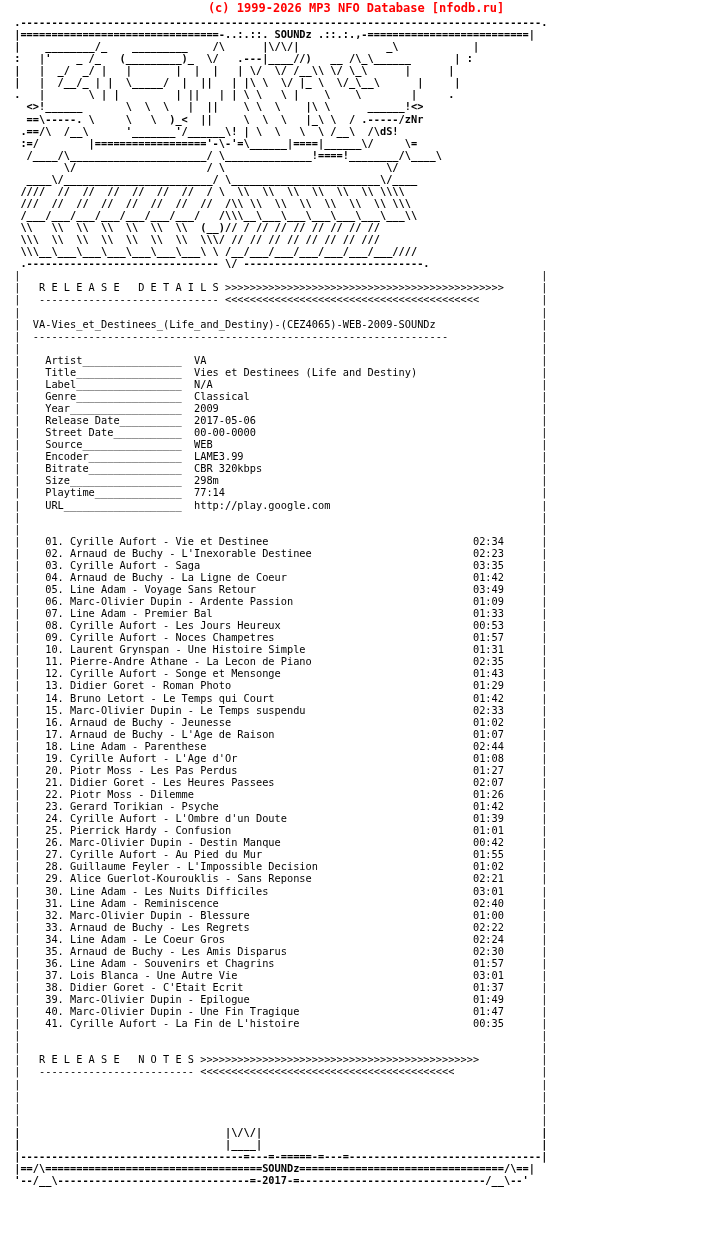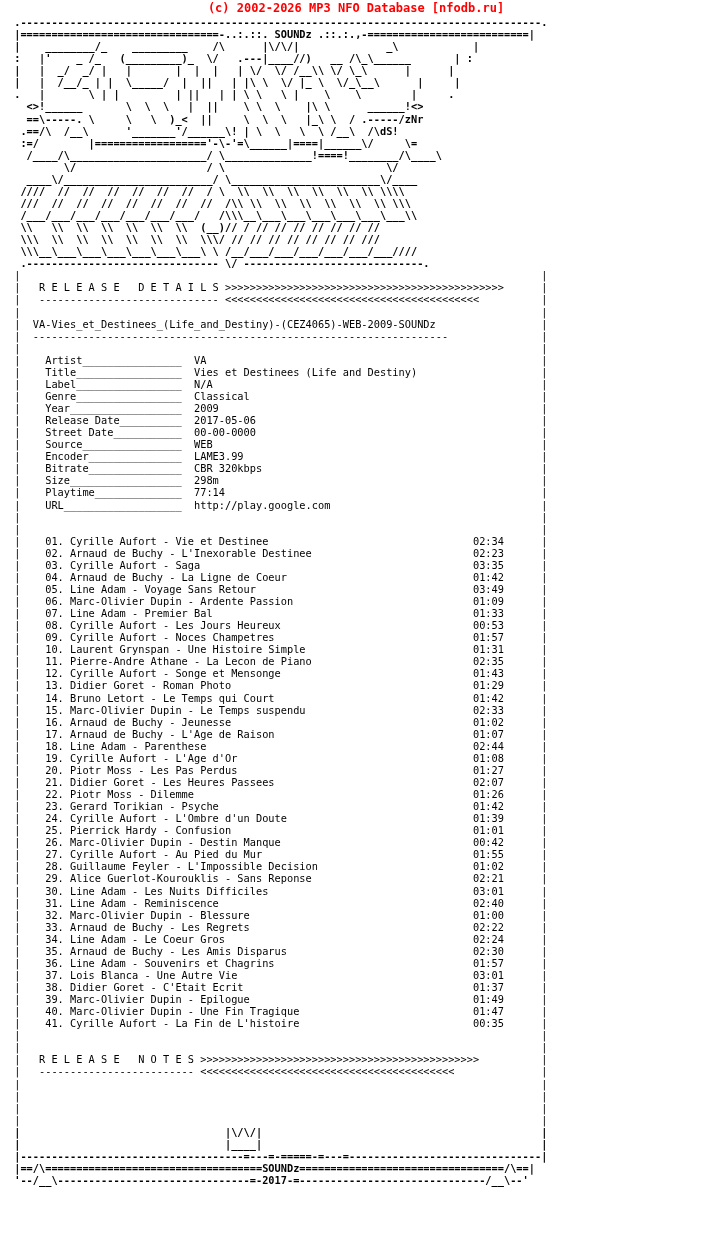--- a/index.html
+++ b/index.html
@@ -44,21 +44,21 @@
     -webkit-font-smoothing: none;
     font-smooth: never;
   }
   pre.nfo.art { font-weight: bold; }
 </style>
 </head>
 <body>
 
 <div id="root">
 
-  <div class="banner">(c) 2002-2026 MP3 NFO Database [nfodb.ru]</div>
+  <div class="banner">(c) 1999-2026 MP3 NFO Database [nfodb.ru]</div>
 
   <pre class="nfo art" id="ascii-header"> .------------------------------------------------------------------------------------.
  |================================-..:.::. SOUNDz .::.:.,-==========================|
  |    ________/_    _________    /\      |\/\/|              _\            |
  :   |'    _ /_   (_________)_  \/   .---|____//)   __ /\_\______       | :
  |   |  _/  _/ |   |       |  |  |   | \/  \/ /__\\ \/ \_\      |      |
  |   |  /__/_ | |  \_____/  |  ||   | |\ \  \/ |_ \  \/_\__\      |     |
  .   |       \ | |         | ||   | | \ \   \ |    \    \        |     .
    &lt;&gt;!______       \  \  \   |  ||    \ \  \    |\ \      ______!&lt;&gt;
    ==\-----. \     \   \  )_&lt;  ||     \  \  \   |_\ \  / .-----/zNr

